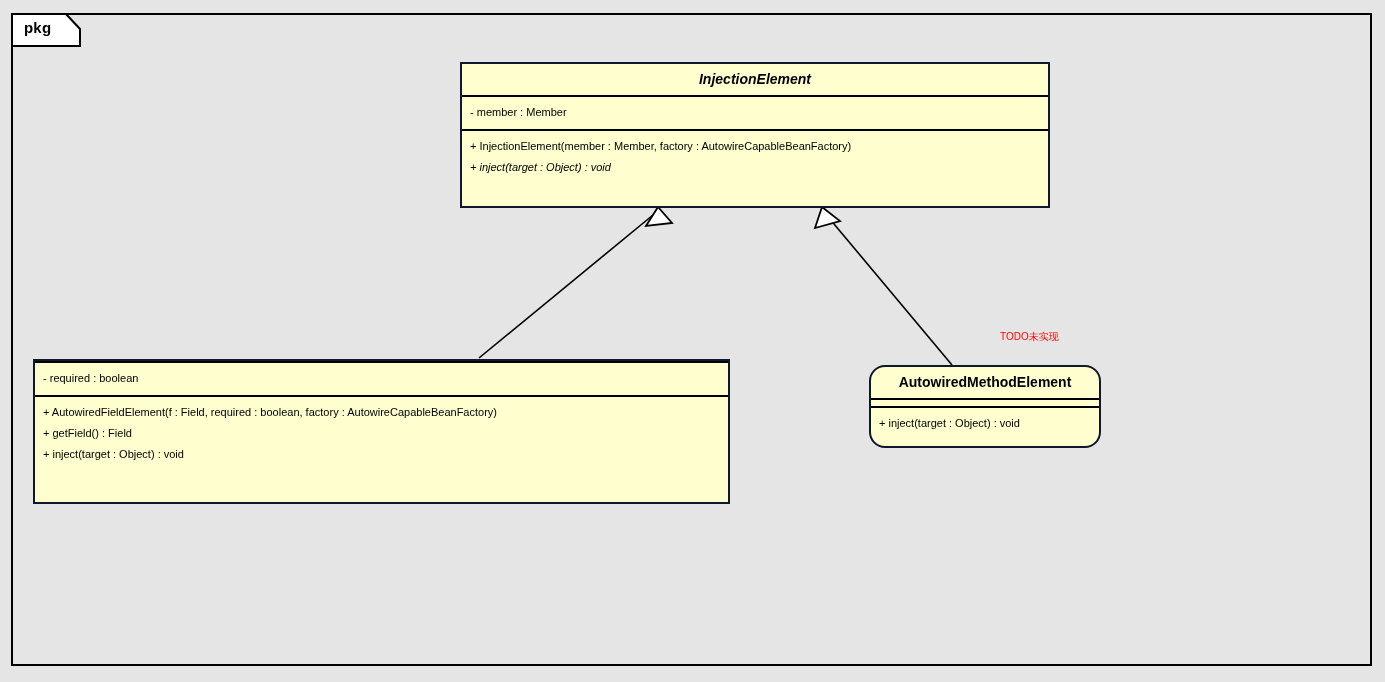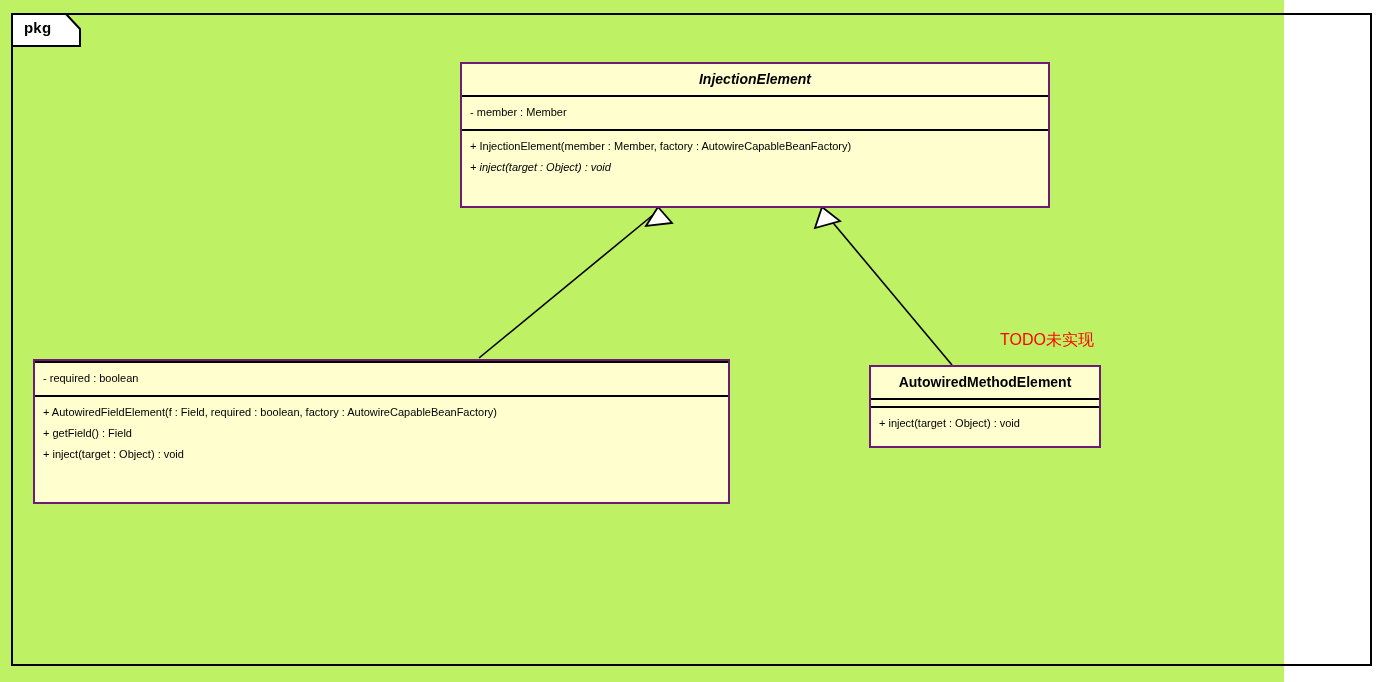--- a/index.html
+++ b/index.html
@@ -8,24 +8,23 @@
     background: #FFFFFF;
   }
   body {
     width: 1385px;
     height: 682px;
     font-family: "Liberation Sans", sans-serif;
     overflow: hidden;
   }
   #canvas {
     position: relative;
-    width: 1276px;
+    width: 1385px;
     height: 682px;
-    background: #bef264;
-    padding-left: 8px;
+    background: #e5e5e5;
   }
 
   
   .pkg-frame {
     position: absolute;
     left: 11px;
     top: 13px;
     width: 1361px;
     height: 653px;
     border: 2px solid #000000;
@@ -46,21 +45,21 @@
     font-size: 15px;
     font-weight: bold;
     color: #000000;
     letter-spacing: 0.2px;
   }
 
   
   .uml-class {
     position: absolute;
     background: #FEFECE;
-    border: 2px solid #701a75;
+    border: 2px solid #0f172a;
     box-sizing: border-box;
   }
   .uml-title {
     text-align: center;
     font-size: 14px;
     font-weight: bold;
     color: #000000;
     padding: 7px 8px 8px 8px;
     line-height: 16px;
     white-space: nowrap;
@@ -100,28 +99,29 @@
     left: 33px;
     top: 359px;
     width: 697px;
     height: 145px;
   }
   #class-autowiredmethodelement {
     left: 869px;
     top: 365px;
     width: 232px;
     height: 83px;
+    border-radius: 16px;
   }
 
   
   .todo-note {
     position: absolute;
     left: 1000px;
     top: 330px;
-    font-size: 16px;
+    font-size: 10px;
     color: #FF0000;
     white-space: nowrap;
   }
 
   
   #connectors {
     position: absolute;
     left: 0;
     top: 0;
     width: 1385px;

